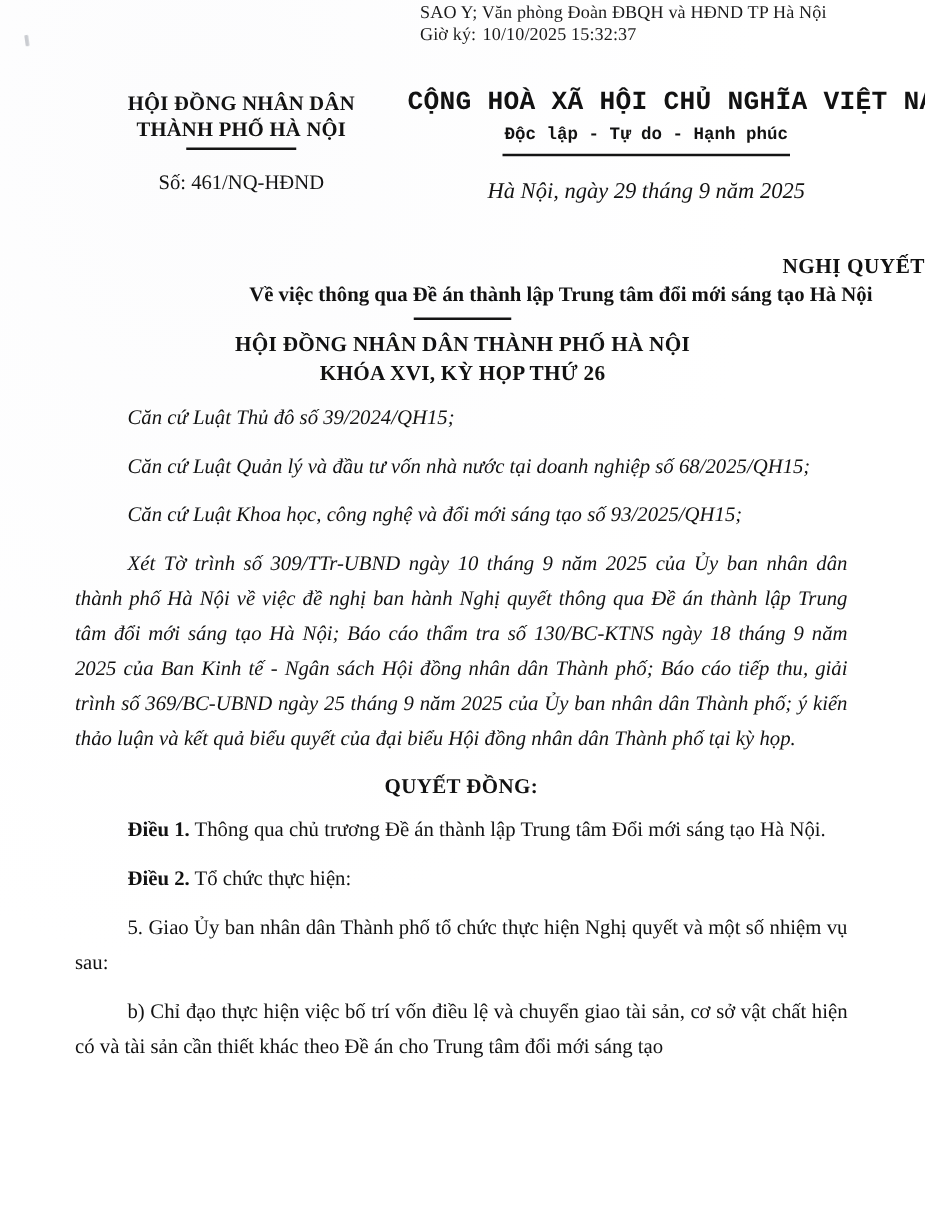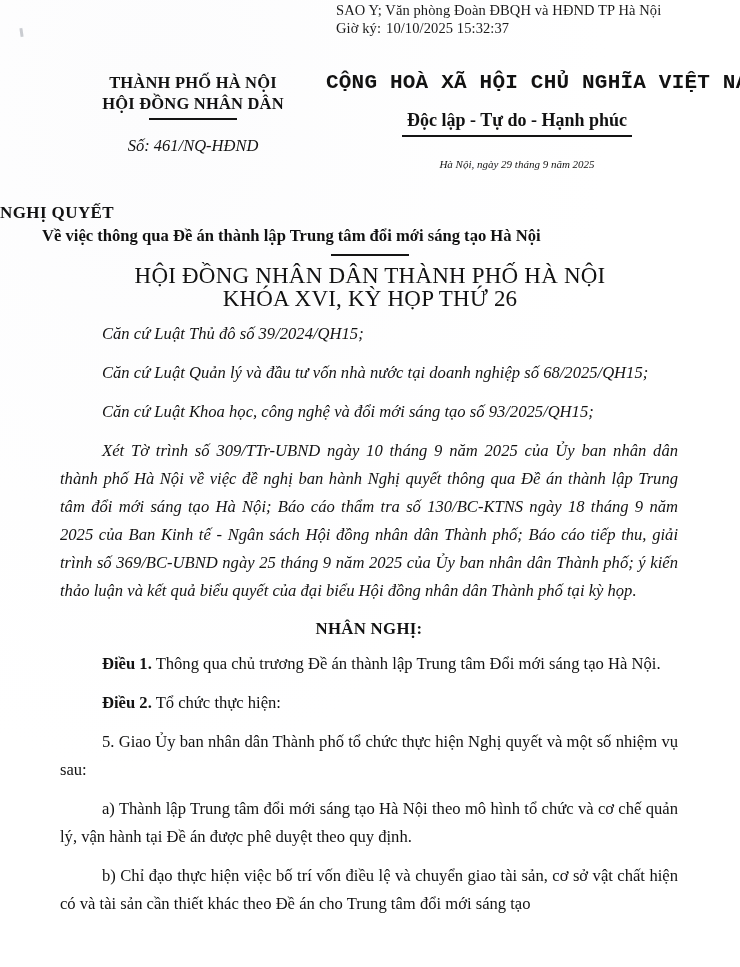--- a/index.html
+++ b/index.html
@@ -86,55 +86,55 @@
     line-height: 21px;
     letter-spacing: .2px;
     white-space: nowrap;
   }
   .org-name.wide {
     font-size: 21px;
     font-family: Liberation Mono, monospace;
   }
   .motto {
     font-weight: bold;
-    font-size: 18px;
+    font-size: 14px;
     line-height: 21px;
-    margin-top: 17px;
-    white-space: nowrap;
+    margin-top: 5px;
+    white-space: nowrap;
+    font-family: Liberation Mono, monospace;
   }
   .rule {
     height: 1.6px;
     background: #141414;
     margin: 4px auto 0 auto;
   }
   .rule-left  { width: 88px; }
   .rule-right { width: 230px; }
 
   .doc-number {
     font-size: 16.5px;
     line-height: 22px;
     margin-top: 15px;
     white-space: nowrap;
-    font-style: italic;
   }
   .place-date {
     font-style: italic;
-    font-size: 11px;
+    font-size: 18px;
     line-height: 22px;
     margin-top: 16px;
     white-space: nowrap;
   }
 
   
   .title-block {
     position: absolute;
     top: 202px;
     left: 0;
     width: 740px;
-    text-align: left;
+    text-align: right;
   }
   .doc-type {
     font-weight: bold;
     font-size: 17px;
     line-height: 22px;
     letter-spacing: .4px;
   }
   .doc-subject {
     font-weight: bold;
     font-size: 16.6px;
@@ -150,22 +150,22 @@
   }
 
   .issuer-block {
     position: absolute;
     top: 264px;
     left: 0;
     width: 740px;
     text-align: center;
   }
   .issuer-line {
-    font-weight: normal;
-    font-size: 23px;
+    font-weight: bold;
+    font-size: 17px;
     line-height: 23px;
     letter-spacing: .2px;
   }
 
   
   .body-text {
     position: absolute;
     top: 320px;
     left: 60px;
     width: 618px;
@@ -202,22 +202,22 @@
   <div class="scan-stamp">
     <div class="stamp-line">SAO Y; Văn phòng Đoàn ĐBQH và HĐND TP Hà Nội</div>
     <div class="stamp-line"><span class="stamp-time-label">Giờ ký:</span><span>10/10/2025 15:32:37</span></div>
   </div>
 
   <div class="margin-speck"></div>
 
   <div class="masthead">
 
     <div class="mast-col mast-left">
+      <div class="org-name">HỘI ĐỒNG NHÂN DÂN</div>
       <div class="org-name">THÀNH PHỐ HÀ NỘI</div>
-      <div class="org-name">HỘI ĐỒNG NHÂN DÂN</div>
       <div class="rule rule-left"></div>
       <div class="doc-number">Số: 461/NQ-HĐND</div>
     </div>
 
     <div class="mast-col mast-right">
       <div class="org-name wide">CỘNG HOÀ XÃ HỘI CHỦ NGHĨA VIỆT NAM</div>
       <div class="motto">Độc lập - Tự do - Hạnh phúc</div>
       <div class="rule rule-right"></div>
       <div class="place-date">Hà Nội, ngày 29 tháng 9 năm 2025</div>
     </div>
@@ -235,25 +235,24 @@
     <div class="issuer-line">KHÓA XVI, KỲ HỌP THỨ 26</div>
   </div>
 
   <div class="body-text">
 
     <p class="italic">Căn cứ Luật Thủ đô số 39/2024/QH15;</p>
     <p class="italic">Căn cứ Luật Quản lý và đầu tư vốn nhà nước tại doanh nghiệp số 68/2025/QH15;</p>
     <p class="italic">Căn cứ Luật Khoa học, công nghệ và đổi mới sáng tạo số 93/2025/QH15;</p>
     <p class="italic">Xét Tờ trình số 309/TTr-UBND ngày 10 tháng 9 năm 2025 của Ủy ban nhân dân thành phố Hà Nội về việc đề nghị ban hành Nghị quyết thông qua Đề án thành lập Trung tâm đổi mới sáng tạo Hà Nội; Báo cáo thẩm tra số 130/BC-KTNS ngày 18 tháng 9 năm 2025 của Ban Kinh tế - Ngân sách Hội đồng nhân dân Thành phố; Báo cáo tiếp thu, giải trình số 369/BC-UBND ngày 25 tháng 9 năm 2025 của Ủy ban nhân dân Thành phố; ý kiến thảo luận và kết quả biểu quyết của đại biểu Hội đồng nhân dân Thành phố tại kỳ họp.</p>
 
-    <div class="decide-heading">NHÂN NGHỊ:</div>
+    <div class="decide-heading">QUYẾT ĐỒNG:</div>
 
     <p><span class="art-label">Điều 1.</span><span> Thông qua chủ trương Đề án thành lập Trung tâm Đổi mới sáng tạo Hà Nội.</span></p>
 
     <p><span class="art-label">Điều 2.</span><span> Tổ chức thực hiện:</span></p>
 
     <p>5. Giao Ủy ban nhân dân Thành phố tổ chức thực hiện Nghị quyết và một số nhiệm vụ sau:</p>
-    <p>a) Thành lập Trung tâm đổi mới sáng tạo Hà Nội theo mô hình tổ chức và cơ chế quản lý, vận hành tại Đề án được phê duyệt theo quy định.</p>
     <p>b) Chỉ đạo thực hiện việc bố trí vốn điều lệ và chuyển giao tài sản, cơ sở vật chất hiện có và tài sản cần thiết khác theo Đề án cho Trung tâm đổi mới sáng tạo</p>
 
   </div>
 
 </div>
 
 </body></html>

